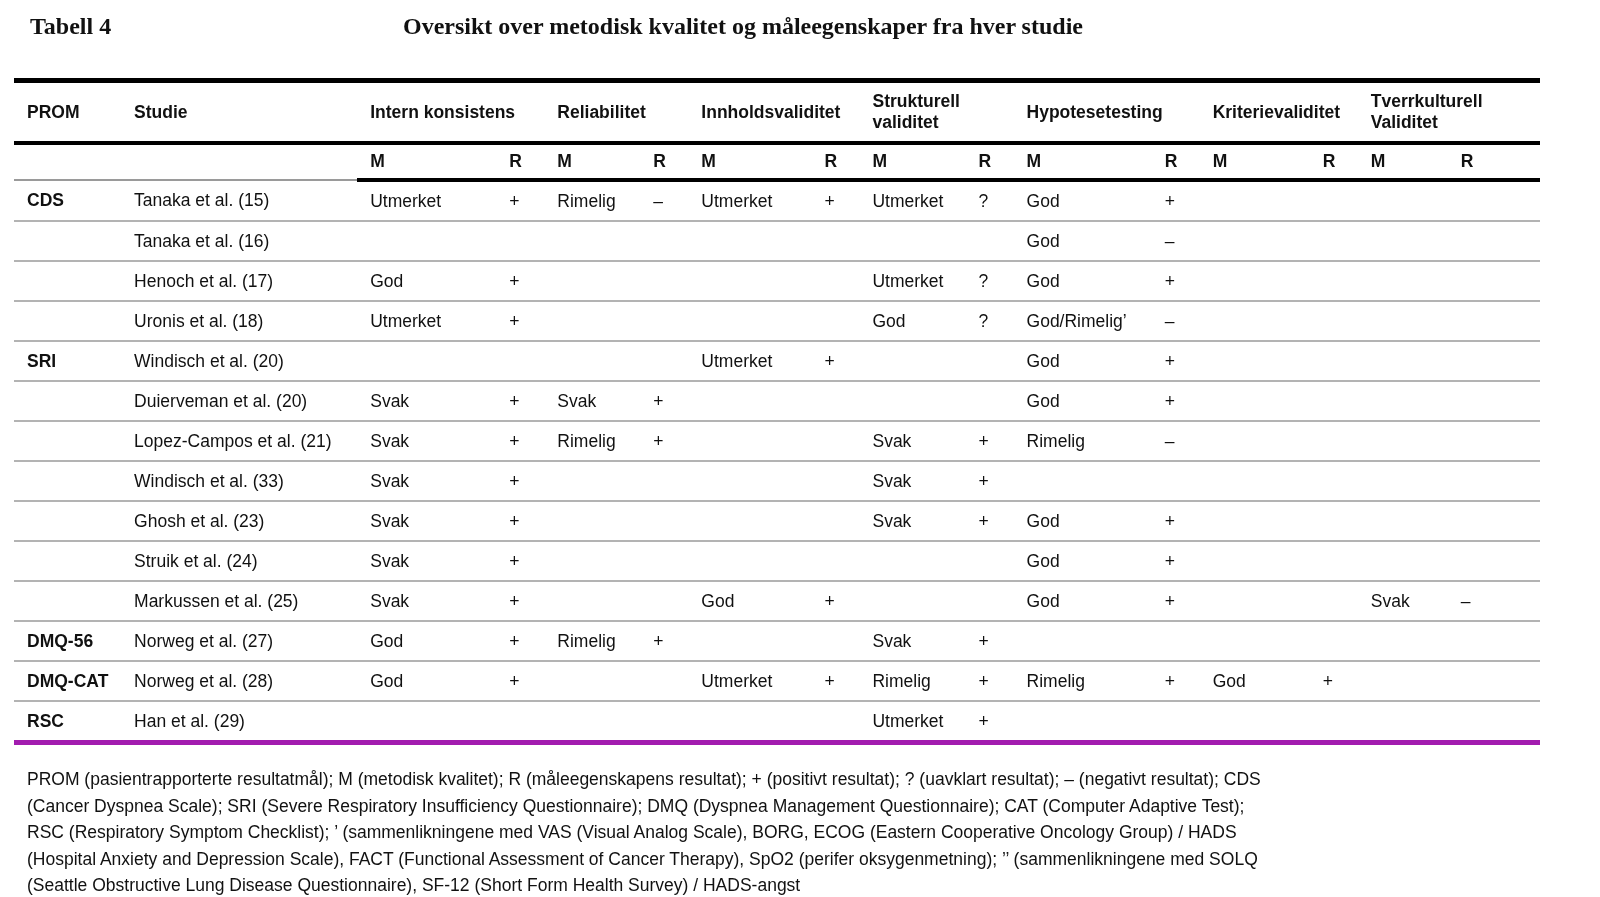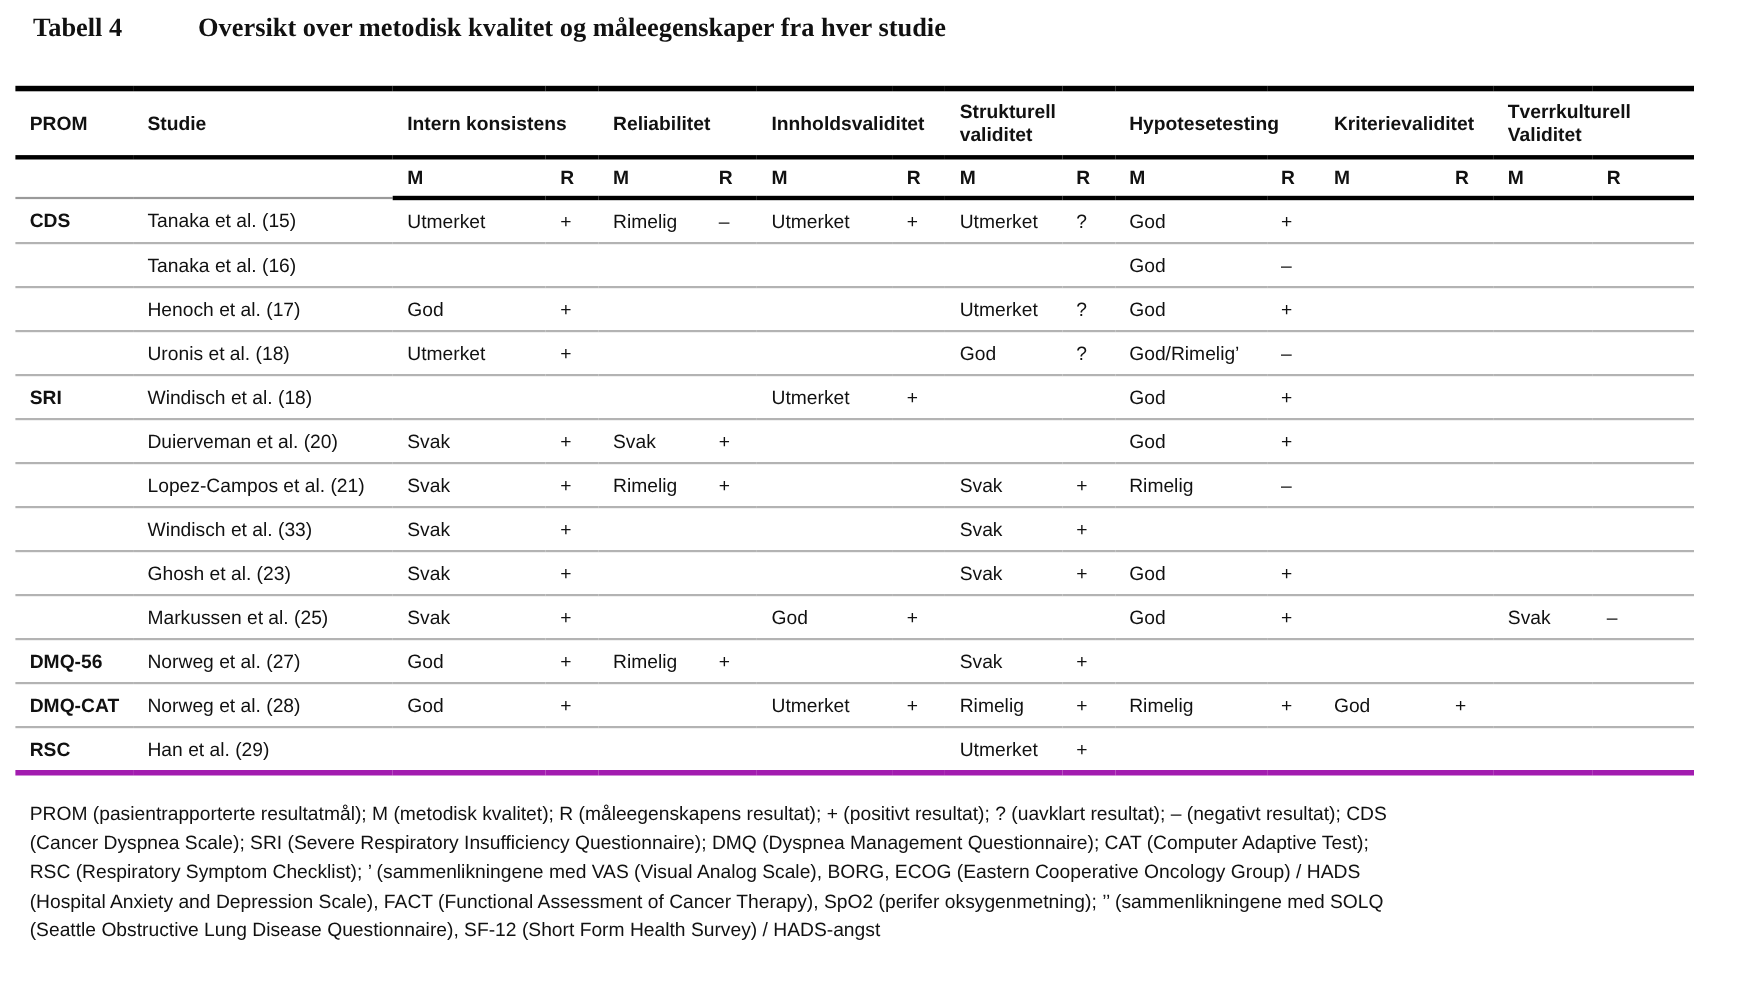--- a/index.html
+++ b/index.html
@@ -19,21 +19,21 @@
   }
   .title-row {
     font-family: "Liberation Serif", serif;
     font-weight: bold;
     font-size: 24px;
     padding: 13px 0 0 30px;
     display: flex;
     align-items: baseline;
   }
   .title-label { width: 150px; flex: 0 0 150px; }
-  .title-text { flex: 1; }
+  .title-text { flex: 1; text-align: center; }
 
   table.qtable {
     border-collapse: collapse;
     table-layout: fixed;
     width: 1526px;
     margin: 38px 0 0 14px;
     border-top: 5px solid #000;
     border-bottom: 5px solid #a21caf;
     font-family: "Liberation Sans", sans-serif;
     font-size: 17.5px;
@@ -203,21 +203,21 @@
           <td class="r">?</td>
           <td class="m">God/Rimelig’</td>
           <td class="r">–</td>
           <td class="m"></td>
           <td class="r"></td>
           <td class="m"></td>
           <td class="r"></td>
         </tr>
         <tr>
           <td class="prom">SRI</td>
-          <td class="studie">Windisch et al. (18)</td>
+          <td class="studie">Windisch et al. (20)</td>
           <td class="m"></td>
           <td class="r"></td>
           <td class="m"></td>
           <td class="r"></td>
           <td class="m">Utmerket</td>
           <td class="r">+</td>
           <td class="m"></td>
           <td class="r"></td>
           <td class="m">God</td>
           <td class="r">+</td>
@@ -284,20 +284,38 @@
           <td class="prom"></td>
           <td class="studie">Ghosh et al. (23)</td>
           <td class="m">Svak</td>
           <td class="r">+</td>
           <td class="m"></td>
           <td class="r"></td>
           <td class="m"></td>
           <td class="r"></td>
           <td class="m">Svak</td>
           <td class="r">+</td>
+          <td class="m">God</td>
+          <td class="r">+</td>
+          <td class="m"></td>
+          <td class="r"></td>
+          <td class="m"></td>
+          <td class="r"></td>
+        </tr>
+        <tr>
+          <td class="prom"></td>
+          <td class="studie">Struik et al. (24)</td>
+          <td class="m">Svak</td>
+          <td class="r">+</td>
+          <td class="m"></td>
+          <td class="r"></td>
+          <td class="m"></td>
+          <td class="r"></td>
+          <td class="m"></td>
+          <td class="r"></td>
           <td class="m">God</td>
           <td class="r">+</td>
           <td class="m"></td>
           <td class="r"></td>
           <td class="m"></td>
           <td class="r"></td>
         </tr>
         <tr>
           <td class="prom"></td>
           <td class="studie">Markussen et al. (25)</td>

